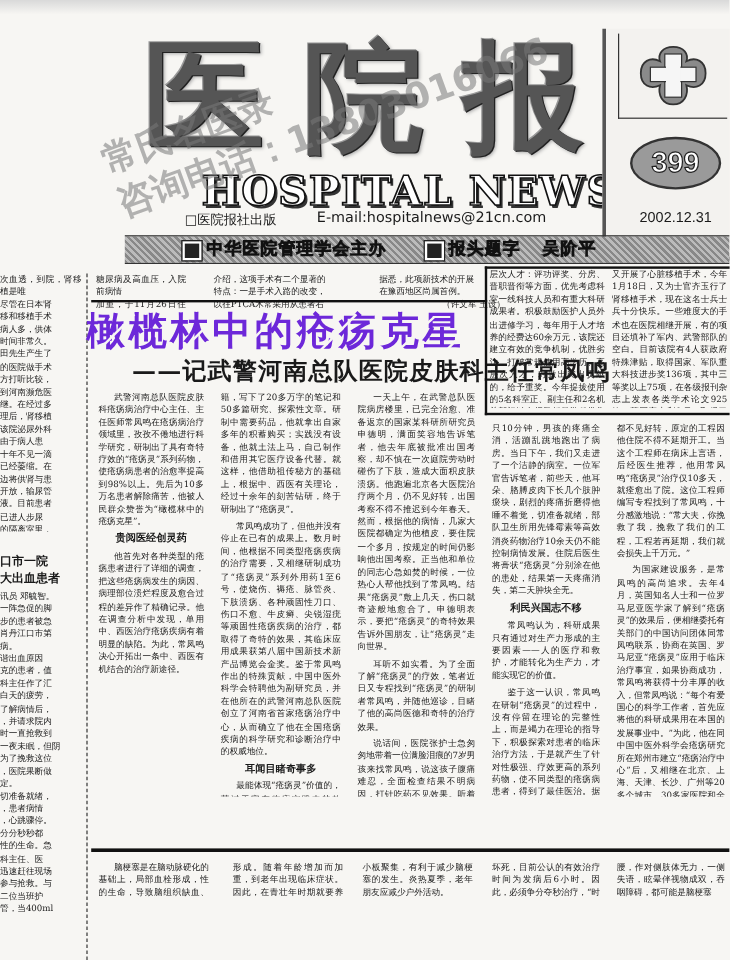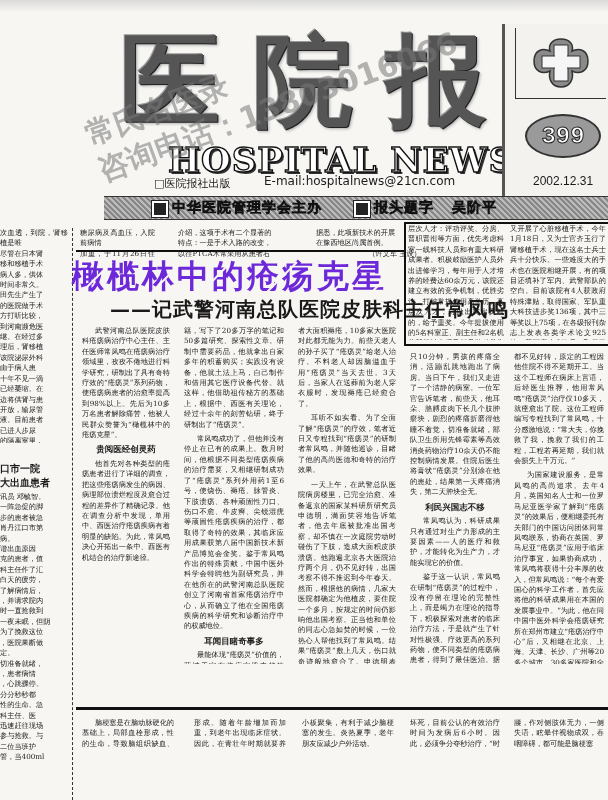--- a/index.html
+++ b/index.html
@@ -6,21 +6,21 @@
   body{width:608px;height:800px;position:relative;overflow:hidden;background:#f7f6f3;font-family:"DejaVu Serif","Liberation Serif",serif;color:#1a1a1a;}
   .abs{position:absolute;}
   .topshade{left:0;top:0;width:608px;height:12px;background:linear-gradient(#d9d9d9,#f7f6f3);}
   .mast{left:120px;top:20px;width:370px;height:120px;display:flex;justify-content:space-between;align-items:center;}
   .mast span{font-family:"DejaVu Serif",serif;font-size:100px;font-weight:bold;color:#555;text-shadow:1px 1px 0 #222,-1px -1px 0 #999,2px 2px 3px #aaa;letter-spacing:4px;line-height:1;}
   .en{left:168px;top:140px;font-family:"DejaVu Serif",serif;font-size:34px;font-weight:bold;color:#fff;-webkit-text-stroke:1.4px #111;letter-spacing:1px;text-shadow:2px 2px 0 #333;}
   .pub{left:154px;top:176px;font-family:"DejaVu Sans",sans-serif;font-size:11px;}
   .email{left:254px;top:174px;font-family:"DejaVu Sans",sans-serif;font-size:12px;margin-left:10px;}
   .logo-box{left:502px;top:24px;width:106px;height:190px;border-left:3px solid #555;border-bottom:3px solid #666;background:#f3f2ef;}
   .logo-inner{position:absolute;left:10px;top:4px;width:90px;height:70px;border-bottom:1.5px solid #333;border-left:1.5px solid #333;display:flex;align-items:center;justify-content:center;}
-  .issue{position:absolute;left:20px;top:90px;width:72px;height:40px;border-radius:50%;background:#9a9a9a;border:2px solid #333;display:flex;align-items:center;justify-content:center;font-family:Liberation Mono, monospace;font-weight:bold;font-size:24px;color:#fff;-webkit-text-stroke:1px #222;}
+  .issue{position:absolute;left:20px;top:90px;width:72px;height:40px;border-radius:50%;background:#9a9a9a;border:2px solid #333;display:flex;align-items:center;justify-content:center;font-family:Liberation Sans, sans-serif;font-weight:bold;font-size:24px;color:#fff;-webkit-text-stroke:1px #222;}
   .date{position:absolute;left:28px;top:150px;font-family:"Liberation Sans",sans-serif;font-size:12px;}
   .banner{left:104px;top:196px;width:504px;height:22px;background:repeating-linear-gradient(45deg,#888 0 2px,#bbb 2px 4px);border-top:1px solid #333;border-bottom:1px solid #333;}
   .banner .sq{position:absolute;top:4px;width:12px;height:12px;background:#222;border:2px solid #fff;outline:1px solid #222;}
   .banner .bt{position:absolute;top:2px;font-family:"DejaVu Sans",sans-serif;font-weight:bold;font-size:14px;color:#fff;-webkit-text-stroke:0.7px #111;letter-spacing:1px;}
   .col{font-family:"DejaVu Serif",serif;font-size:7.2px;line-height:10.4px;text-align:justify;overflow:hidden;}
   .col p{margin:4px;text-indent:1.8em;}
   .col h4{margin:2px 0;font-size:8.5px;text-align:center;font-weight:bold;}
   .col .noind{text-indent:0;}
   .col .by{text-align:right;}
   .vdash{border-left:1px dashed #333;}
@@ -165,23 +165,22 @@
   <p>他首先对各种类型的疮疡患者进行了详细的调查，把这些疮疡病发生的病因、病理部位溃烂程度及愈合过程的差异作了精确记录。他在调查分析中发现，单用中、西医治疗疮疡疾病有着明显的缺陷。为此，常凤鸣决心开拓出一条中、西医有机结合的治疗新途径。</p>
 
 </div>
 <div class="abs col" style="left:180px;top:322px;width:108px;height:342px;">
   <p class="noind">籍，写下了20多万字的笔记和50多篇研究、探索性文章。研制中需要药品，他就拿出自家多年的积蓄购买；实践没有设备，他就土法上马，自己制作和借用其它医疗设备代替。就这样，他借助祖传秘方的基础上，根据中、西医有关理论，经过十余年的刻苦钻研，终于研制出了“疮疡灵”。</p>
   <p>常凤鸣成功了，但他并没有停止在已有的成果上。数月时间，他根据不同类型疮疡疾病的治疗需要，又相继研制成功了“疮疡灵”系列外用药1至6号，使烧伤、褥疮、脉管炎、下肢溃疡、各种顽固性刀口、伤口不愈、牛皮癣、尖锐湿疣等顽固性疮疡疾病的治疗，都取得了奇特的效果，其临床应用成果获第八届中国新技术新产品博览会金奖。鉴于常凤鸣作出的特殊贡献，中国中医外科学会特聘他为副研究员，并在他所在的武警河南总队医院创立了河南省首家疮疡治疗中心，从而确立了他在全国疮疡疾病的科学研究和诊断治疗中的权威地位。</p>
   <h4>耳闻目睹奇事多</h4>
   <p>最能体现“疮疡灵”价值的，莫过于它在临床实践中的效果。为此，我们首先寻访了使用“疮疡灵”医治了众多患者的河南医科大学马教授。当我们说明来意后，这名严谨的老医学科学工作者向我们介绍了这样一个病例：郑州市郊区一个80多岁的老人因患多种疾病卧病在床，身上患</p>
 </div>
 <div class="abs col" style="left:294px;top:322px;width:106px;height:342px;">
-  <p class="noind">者大面积褥疮，10多家大医院对此都无能为力。前些天老人的孙子买了“疮疡灵”给老人治疗。不料老人却因脑溢血于用“疮疡灵”当天去世。3天后，当家人在送葬前为老人穿衣服时，发现褥疮已经愈合了。</p>
+  <p>一天上午，在武警总队医院病房楼里，已完全治愈、准备返京的国家某科研所研究员申德明，满面笑容地告诉笔者，他去年底被批准出国考察，却不慎在一次庭院劳动时碰伤了下肢，造成大面积皮肤溃疡。他跑遍北京各大医院治疗两个月，仍不见好转，出国考察不得不推迟到今年春天。然而，根据他的病情，几家大医院都确定为他植皮，要住院一个多月，按规定的时间仍影响他出国考察。正当他和单位的同志心急如焚的时候，一位热心人帮他找到了常凤鸣。结果“疮疡灵”敷上几天，伤口就奇迹般地愈合了。申德明表示，要把“疮疡灵”的奇特效果告诉外国朋友，让“疮疡灵”走向世界。</p>
   <p>耳听不如实看。为了全面了解“疮疡灵”的疗效，笔者近日又专程找到“疮疡灵”的研制者常凤鸣，并随他巡诊，目睹了他的高尚医德和奇特的治疗效果。</p>
-  <p>一天上午，在武警总队医院病房楼里，已完全治愈、准备返京的国家某科研所研究员申德明，满面笑容地告诉笔者，他去年底被批准出国考察，却不慎在一次庭院劳动时碰伤了下肢，造成大面积皮肤溃疡。他跑遍北京各大医院治疗两个月，仍不见好转，出国考察不得不推迟到今年春天。然而，根据他的病情，几家大医院都确定为他植皮，要住院一个多月，按规定的时间仍影响他出国考察。正当他和单位的同志心急如焚的时候，一位热心人帮他找到了常凤鸣。结果“疮疡灵”敷上几天，伤口就奇迹般地愈合了。申德明表示，要把“疮疡灵”的奇特效果告诉外国朋友，让“疮疡灵”走向世界。</p>
   <p>说话间，医院张护士急匆匆地带着一位满脸泪痕的7岁男孩来找常凤鸣，说这孩子腹痛难忍，全面检查结果不明病因，打针吃药不见效果。听着介绍，常凤鸣凝神思索片刻，即将“疮疡灵”药膏外敷于男孩的中脘穴，</p>
 </div>
 
 <div class="abs box" style="left:404px;top:222px;width:204px;height:120px;border-right:none;"></div>
 <div class="abs col" style="left:408px;top:224px;width:96px;height:116px;">层次人才：评功评奖、分房、晋职晋衔等方面，优先考虑科室一线科技人员和有重大科研成果者。积极鼓励医护人员外出进修学习，每年用于人才培养的经费达60余万元，该院还建立有效的竞争机制，优胜劣汰，打破常规使用高学历、高层次人才，对做出突出贡献的，给予重奖。今年提拔使用的5名科室正、副主任和2名机关部门以上领导都是学科带头人和科技骨干。重实绩、重贡献、重能力，成为用人取向，高学历人才</div>
 <div class="abs col" style="left:510px;top:224px;width:96px;height:116px;">又开展了心脏移植手术，今年1月18日，又为士官齐玉行了肾移植手术，现在这名士兵士兵十分快乐。一些难度大的手术也在医院相继开展，有的项目还填补了军内、武警部队的空白。目前该院有4人获政府特殊津贴，取得国家、军队重大科技进步奖136项，其中三等奖以上75项，在各级报刊杂志上发表各类学术论文925篇，获国家专利3项，取得了良好的社会、经济和军事效益。</div>
 
 <div class="abs col" style="left:406px;top:348px;width:98px;height:316px;">
   <p class="noind">只10分钟，男孩的疼痛全消，活蹦乱跳地跑出了病房。当日下午，我们又走进了一个洁静的病室。一位军官告诉笔者，前些天，他耳朵、胳膊皮肉下长几个肢肿瘀块，剧烈的疼痛折磨得他睡不着觉，切准备就绪，部队卫生所用先锋霉素等高效消炎药物治疗10余天仍不能控制病情发展。住院后医生将膏状“疮疡灵”分别涂在他的患处，结果第一天疼痛消失，第二天肿块全无。</p>
   <h4>利民兴国志不移</h4>

